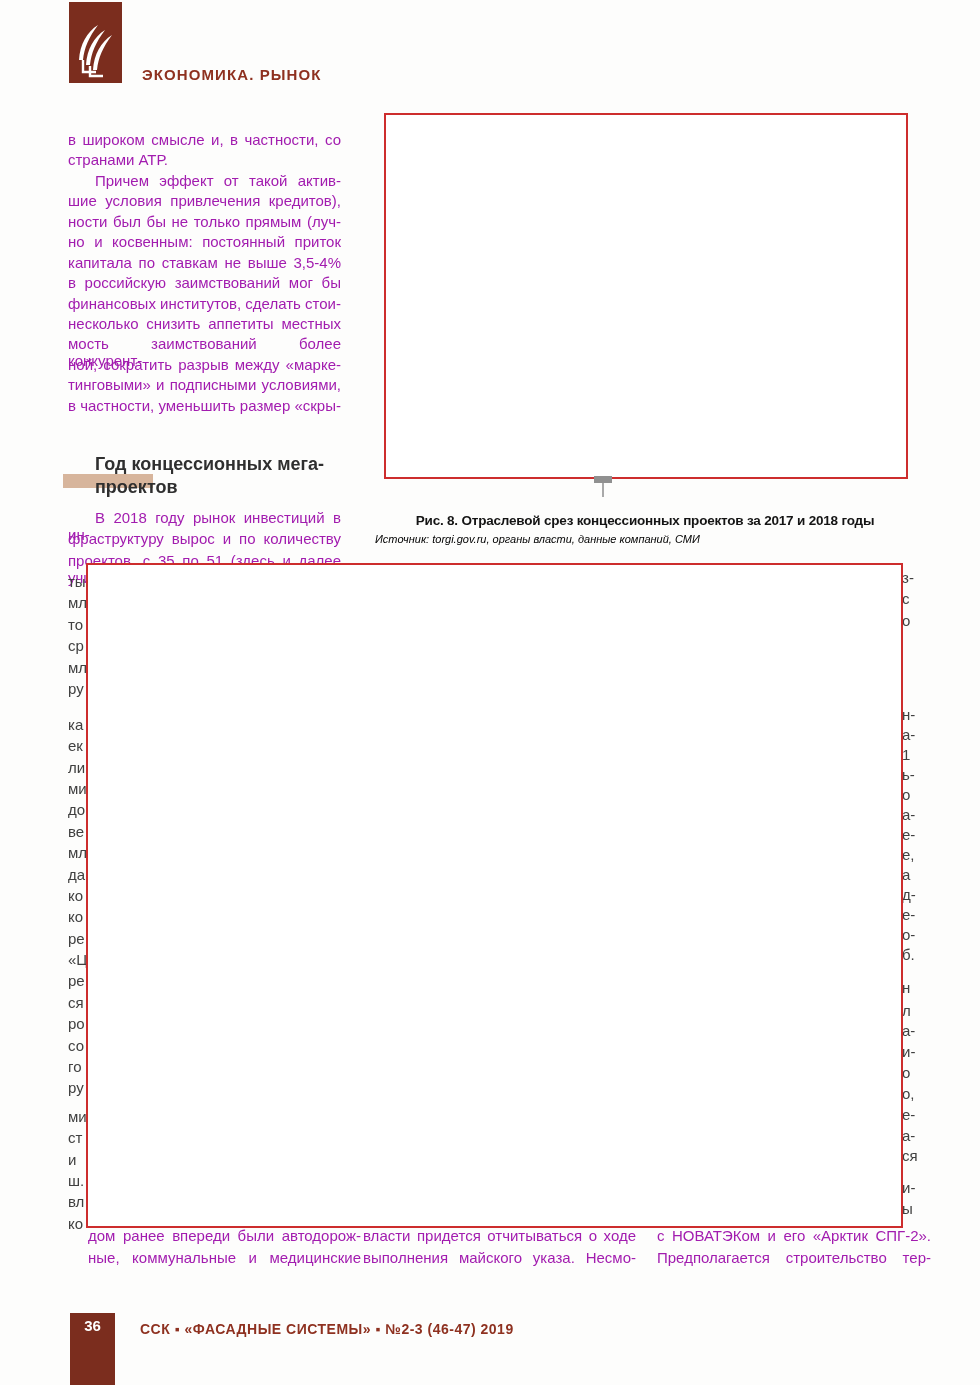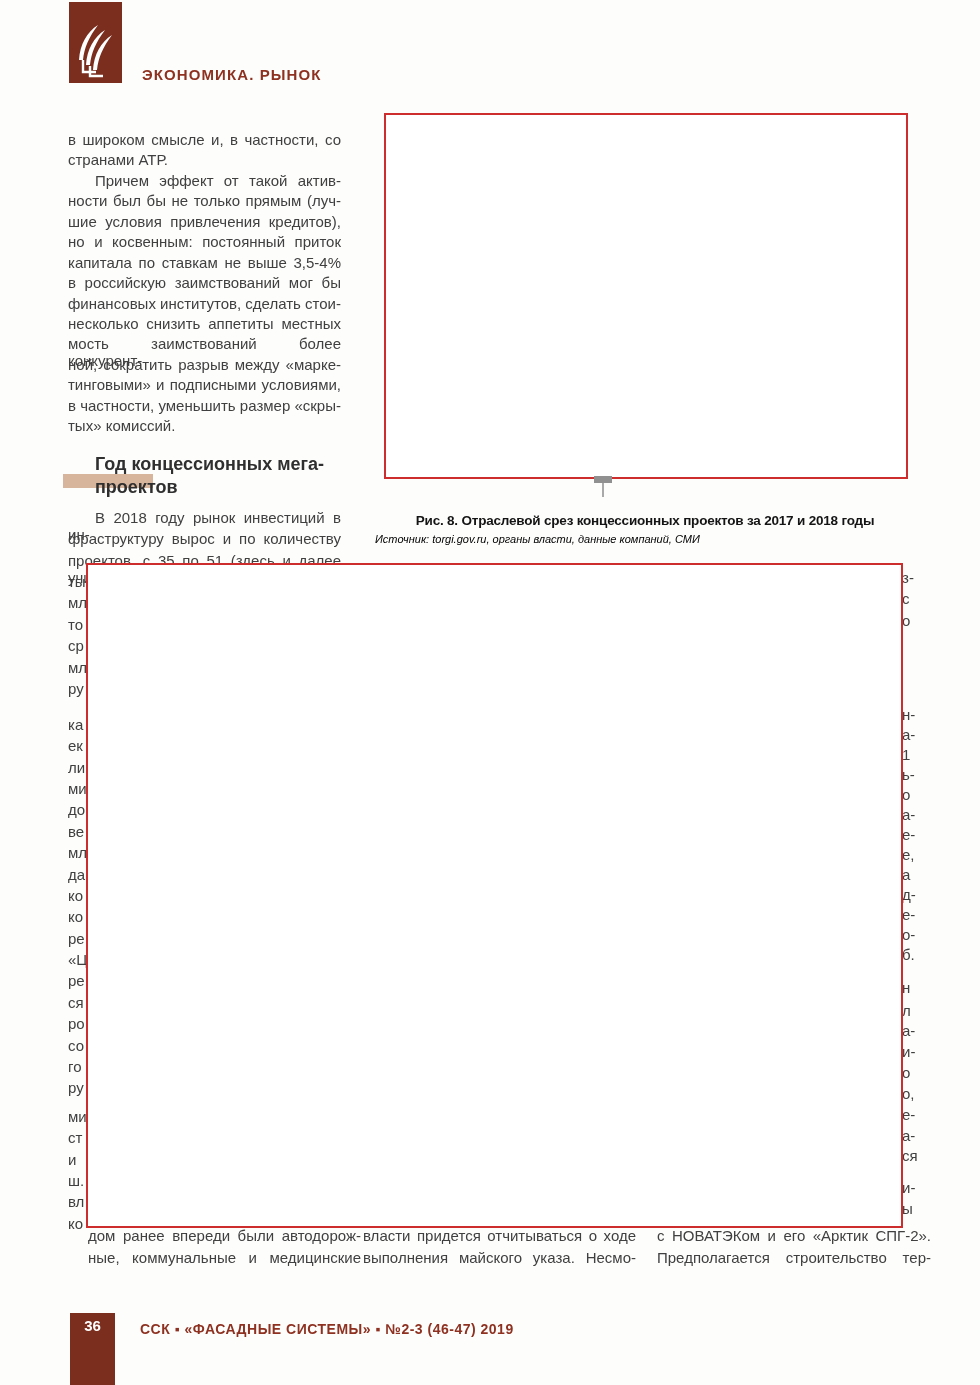--- a/index.html
+++ b/index.html
@@ -12,21 +12,21 @@
 
   
   .logo-block{left:69px;top:2px;width:53px;height:81px;}
   .section-label{
     left:142px;top:66px;font-size:15px;font-weight:bold;
     letter-spacing:1.1px;color:#8e3120;white-space:nowrap;
   }
 
   
   .col{width:273px;}
-  .bodytext{font-size:15px;color:#404040;}
+  .bodytext{font-size:15px;color:#a21caf;}
   .lh-intro .tline{height:20.45px;}
   .lh-para .tline{height:21.4px;}
   .lh-bottom .tline{height:21.8px;}
   .tline{text-align:justify;text-align-last:justify;overflow:visible;}
   .tline.last{text-align-last:left;}
   .tline.ind{text-indent:27px;}
 
   
   .heading-highlight{left:63px;top:474px;width:90px;height:14px;background:#d7b59c;}
   .section-heading{
@@ -85,32 +85,31 @@
       <path d="M14,58 L14,70 L27,70" stroke="#ffffff" stroke-width="2.4" fill="none"></path>
       <path d="M21,64 L21,74 L34,74" stroke="#ffffff" stroke-width="2.4" fill="none"></path>
     </svg>
   </div>
   <div class="abs section-label">ЭКОНОМИКА. РЫНОК</div>
 
   <div class="abs col bodytext lh-intro" style="left:68px;top:131px;">
       <div class="tline">в широком смысле и, в частности, со</div>
       <div class="tline last">странами АТР.</div>
       <div class="tline ind">Причем эффект от такой актив-</div>
+      <div class="tline">шие условия привлечения кредитов),</div>
       <div class="tline">ности был бы не только прямым (луч-</div>
-      <div class="tline">шие условия привлечения кредитов),</div>
       <div class="tline">но и косвенным: постоянный приток</div>
       <div class="tline">капитала по ставкам не выше 3,5-4%</div>
       <div class="tline">в российскую заимствований мог бы</div>
       <div class="tline">финансовых институтов, сделать стои-</div>
       <div class="tline">несколько снизить аппетиты местных</div>
       <div class="tline">мость заимствований более конкурент-</div>
       <div class="tline">ной, сократить разрыв между «марке-</div>
       <div class="tline">тинговыми» и подписными условиями,</div>
       <div class="tline">в частности, уменьшить размер «скры-</div>
-      <div class="tline last">тых» комиссий.</div>
     </div>
 
   <div class="abs heading-highlight"></div>
   <div class="abs section-heading">
     <div>Год концессионных мега-</div>
     <div>проектов</div>
   </div>
 
   <div class="abs col bodytext lh-para" style="left:68px;top:509px;">
       <div class="tline ind">В 2018 году рынок инвестиций в ин-</div>

